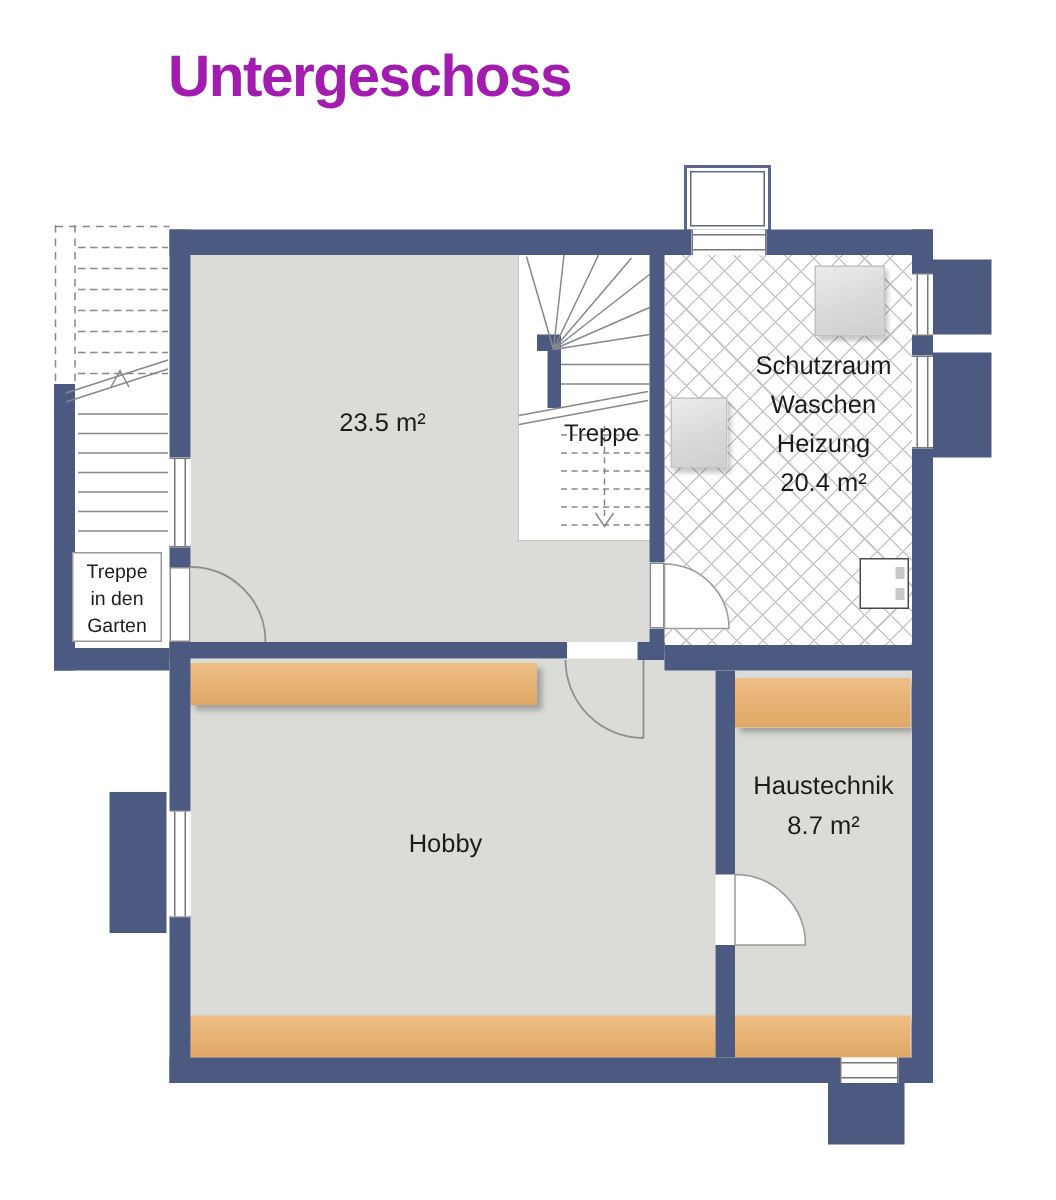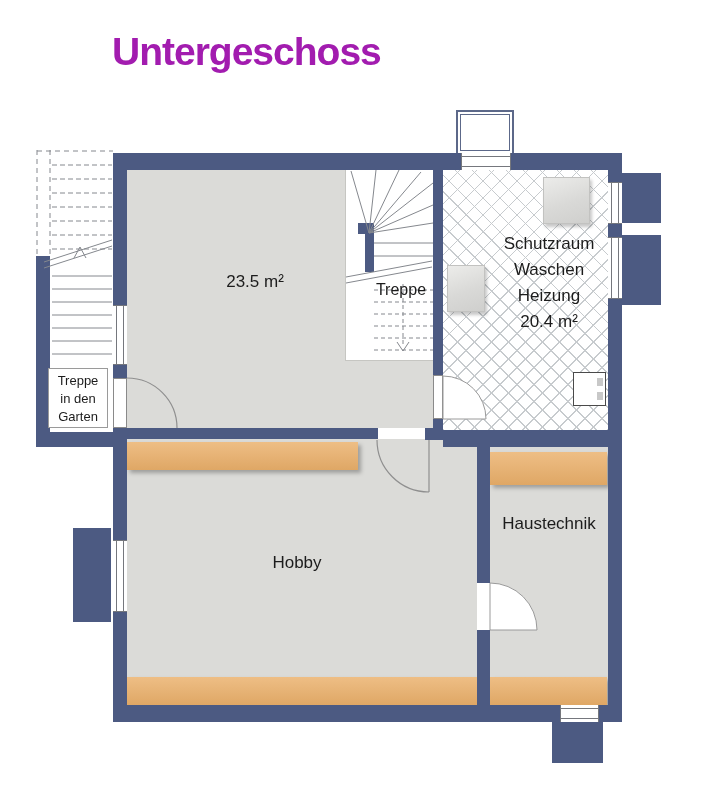--- a/index.html
+++ b/index.html
@@ -131,20 +131,21 @@
     <div>Schutzraum</div>
     <div>Waschen</div>
     <div>Heizung</div>
     <div>20.4 m²</div>
   </div>
   <div class="rlabel" style="left:237px;top:549px;width:120px;">
     <div>Hobby</div>
   </div>
   <div class="rlabel" style="left:479px;top:510px;width:140px;">
     <div>Haustechnik</div>
+    <div>8.7 m²</div>
   </div>
   <div class="rlabel small" style="left:361px;top:279px;width:80px;">Treppe</div>
   <div class="gardenlabel" style="left:48px;top:368px;width:60px;height:60px;">
     <div>Treppe</div>
     <div>in den</div>
     <div>Garten</div>
   </div>
 
 </div>
 

